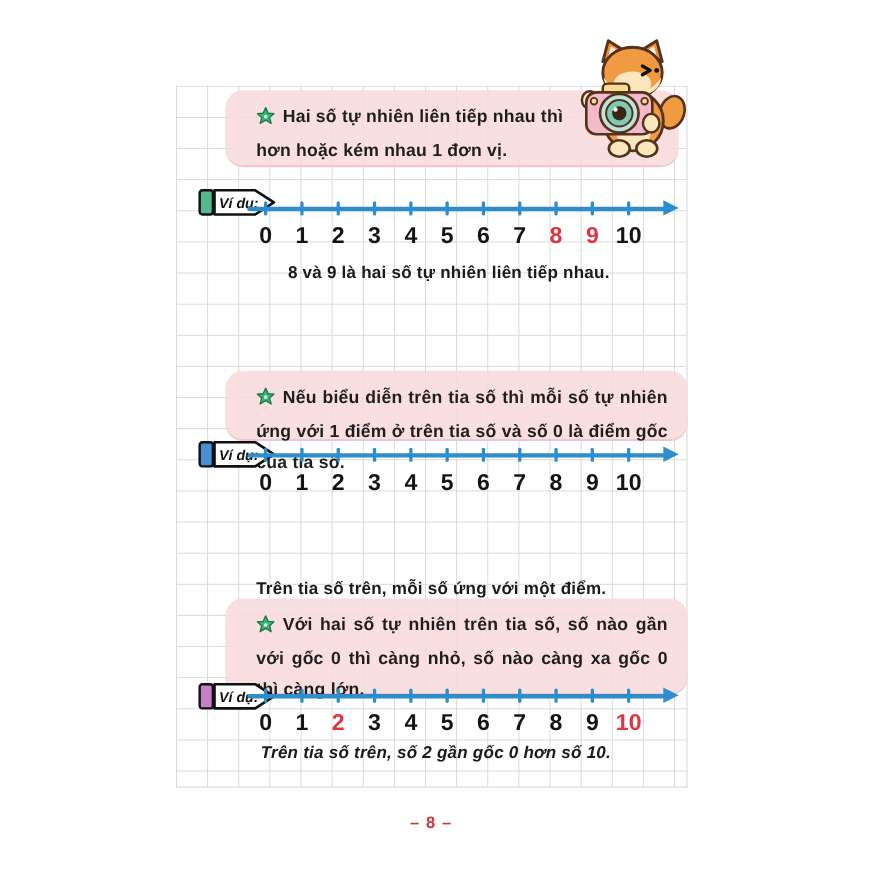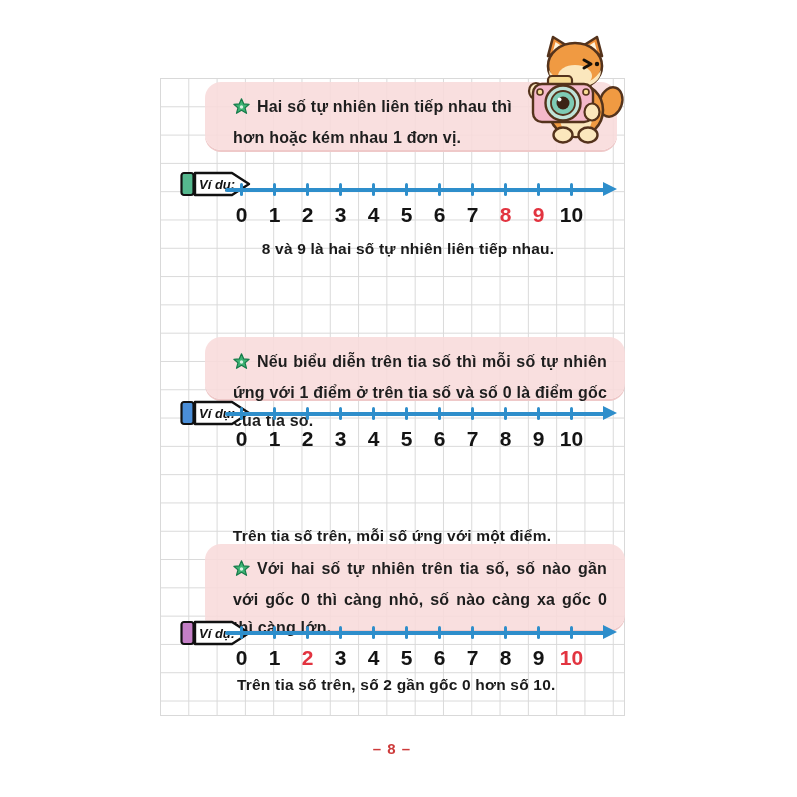--- a/index.html
+++ b/index.html
@@ -42,21 +42,21 @@
     border-left:14px solid var(--blue,#2e8ecb);border-top:7.5px solid transparent;border-bottom:7.5px solid transparent;}
   .nl-cells{position:absolute;left:0;top:0;display:flex;}
   .nl-cell{position:relative;width:33px;height:54px;text-align:center;}
   .nl-tick{position:absolute;left:50%;margin-left:-1.7px;top:6px;width:3.4px;height:13px;background:var(--blue,#2e8ecb);border-radius:2px;}
   .nl-num{display:inline-block;margin-top:26px;font-size:21px;font-weight:bold;color:#141414;}
   .nl-num.hl{color:var(--red,#e23440);}
   
   .caption{position:absolute;font-size:15.5px;font-weight:bold;color:#1a1a1a;letter-spacing:.2px;}
   .caption.center{left:160px;width:464px;text-align:center;}
   #caption1{top:240px;padding-left:16px;} #caption2{top:480px;margin-top:47px;}
-  #caption3{left:237px;top:670px;line-height:30px;text-align:left;}
+  #caption3{left:237px;top:670px;line-height:30px;text-align:left;font-style:italic;}
   
   .page-number{position:absolute;left:160px;width:464px;top:740px;text-align:center;
     font-size:15px;font-weight:bold;color:var(--pagenum,#cd3a3a);letter-spacing:1px;}
   
   .mascot{position:absolute;left:524px;top:34px;width:102px;height:110px;z-index:3;}
   .theory-box,.vidu-badge,.nl,.caption{z-index:2;}
 </style>
 </head>
 <body>
 

